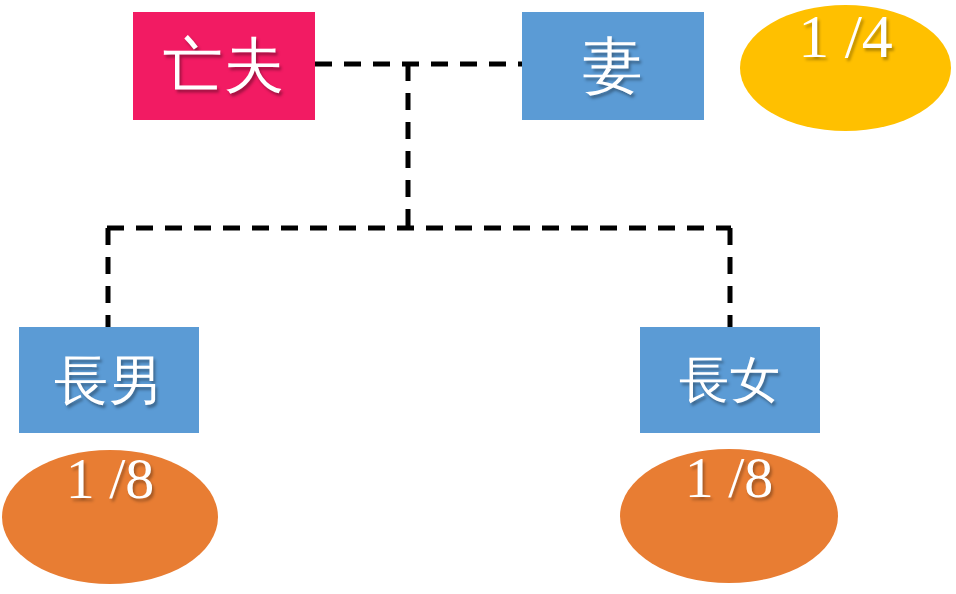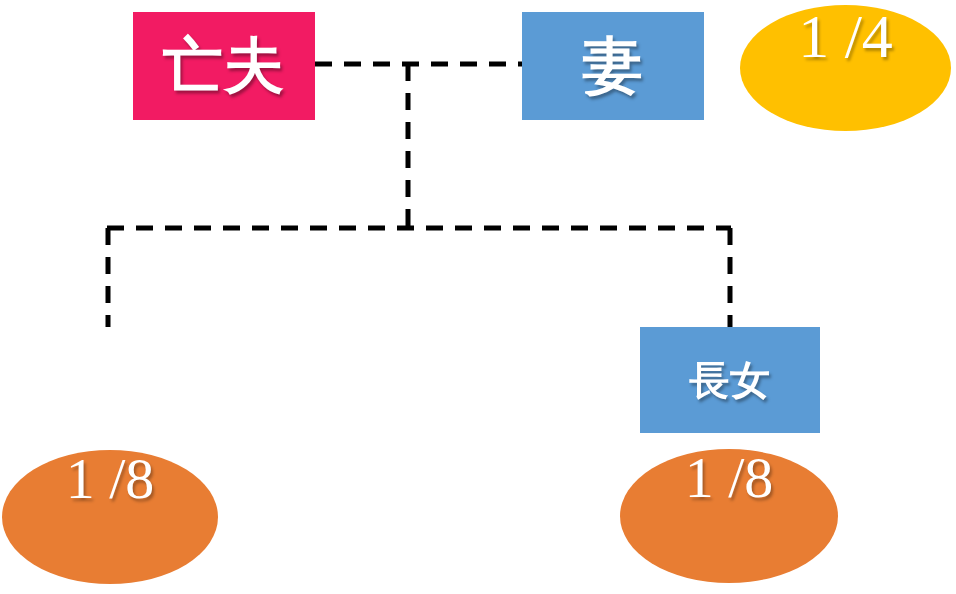--- a/index.html
+++ b/index.html
@@ -31,21 +31,21 @@
   
   .person-box {
     position: absolute;
     display: flex;
     align-items: center;
     justify-content: center;
     box-sizing: border-box;
   }
   .person-label {
     color: #ffffff;
-    font-weight: bold;
+    font-weight: normal;
     letter-spacing: 0.02em;
     line-height: 1;
     text-shadow: 2px 3px 3px rgba(0,0,0,0.34);
     white-space: nowrap;
   }
 
   .box-deceased-husband {
     left: 133px;
     top: 12px;
     width: 182px;
@@ -72,21 +72,21 @@
   }
   .box-eldest-son .person-label { font-size: 54px; }
 
   .box-eldest-daughter {
     left: 640px;
     top: 327px;
     width: 180px;
     height: 106px;
     background: #5B9BD5;
   }
-  .box-eldest-daughter .person-label { font-size: 40px; }
+  .box-eldest-daughter .person-label { font-size: 50px; }
 
   
   .share-ellipse {
     position: absolute;
     display: flex;
     align-items: flex-start;
     justify-content: center;
     border-radius: 50%;
     box-sizing: border-box;
   }
@@ -148,20 +148,23 @@
   </div>
 
   <div class="person-box box-wife">
     <span class="person-label">妻</span>
   </div>
 
   <div class="share-ellipse share-wife">
     <span class="share-label">1 /4</span>
   </div>
 
+  <div class="person-box box-eldest-son">
+    <span class="person-label">長男</span>
+  </div>
 
   <div class="share-ellipse share-eldest-son">
     <span class="share-label">1 /8</span>
   </div>
 
   <div class="person-box box-eldest-daughter">
     <span class="person-label">長女</span>
   </div>
 
   <div class="share-ellipse share-eldest-daughter">

